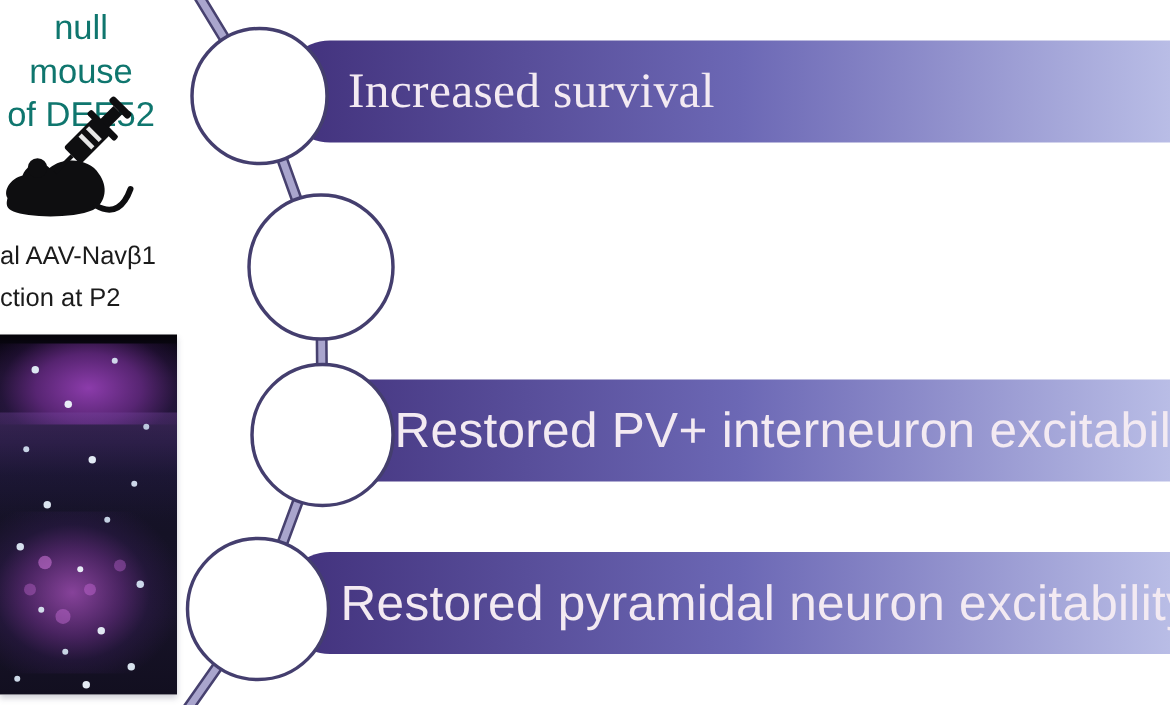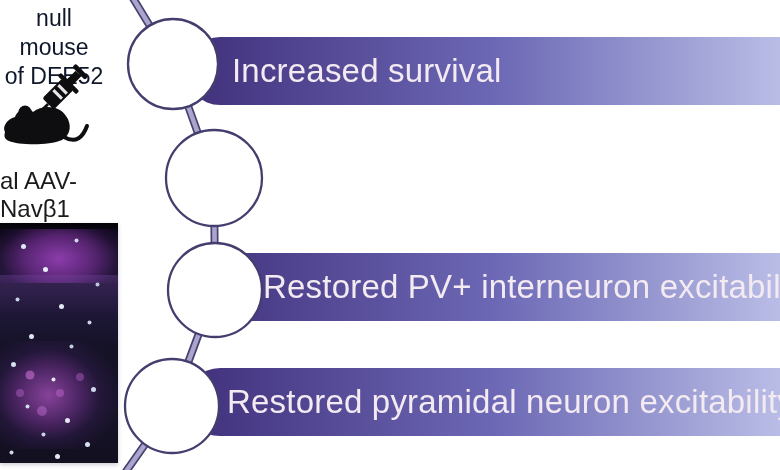--- a/index.html
+++ b/index.html
@@ -17,21 +17,21 @@
     left:186px;
     width:594px;
     height:68px;
     border-radius:36px 0 0 36px;
     background:linear-gradient(90deg,#41307b 0%, #6c68b5 52%, #b9bde6 100%);
     display:flex;
     align-items:center;
     white-space:nowrap;
     z-index:1;
   }
-  .bar1{top:37px;}
+  .bar1{top:27px;font-family:Liberation Serif, serif;}
   .bar2{top:142px;}
   .bar3{top:253px;}
   .bar4{top:368px;}
   .bar-label{
     color:#f3eaf2;
     font-size:33px;
     letter-spacing:0.2px;
   }
   .bar1 .bar-label{padding-left:46px;}
   .bar2 .bar-label{padding-left:88px;}
@@ -41,27 +41,27 @@
   
   .flow-svg{
     position:absolute;top:0;left:0;width:780px;height:470px;
     z-index:2;pointer-events:none;
   }
 
   
   .model-label{
     position:absolute;top:4px;left:0;width:108px;
     text-align:center;
-    font-size:23px;line-height:29px;color:#0f172a;
+    font-size:23px;line-height:29px;color:#0f766e;
     z-index:3;
   }
   .injection-label{
-    position:absolute;top:167px;left:0;width:140px;
+    position:absolute;top:157px;left:0;width:140px;
     text-align:left;
-    font-size:24px;line-height:28px;color:#1b1b1b;
+    font-size:17px;line-height:28px;color:#1b1b1b;
     z-index:3;
   }
 
   
   .mouse-icon{
     position:absolute;top:52px;left:0;width:100px;height:100px;z-index:3;
   }
 
   
   .micrograph{

